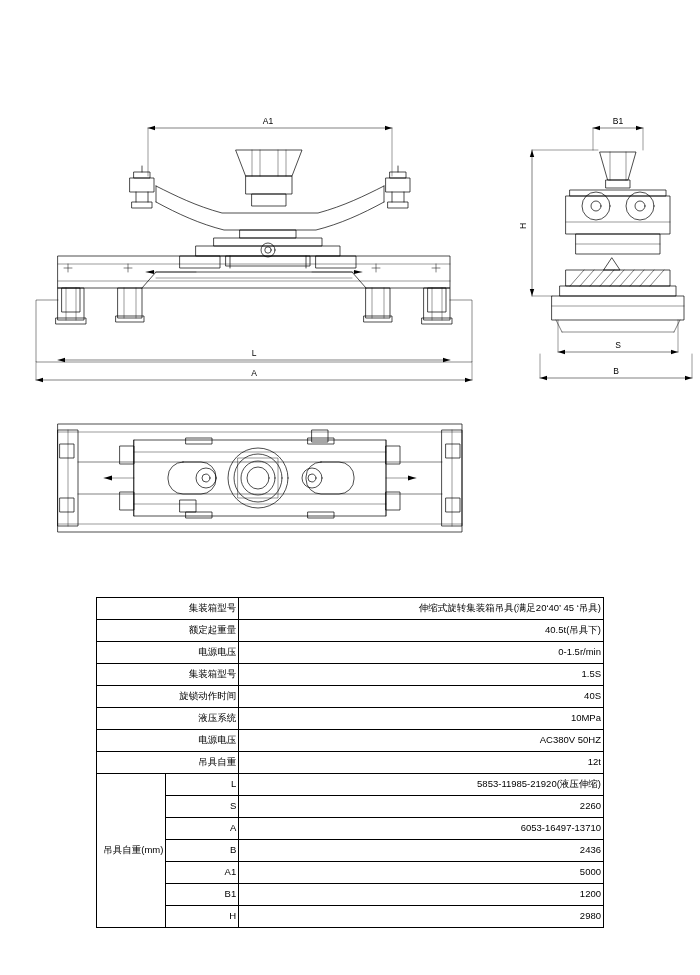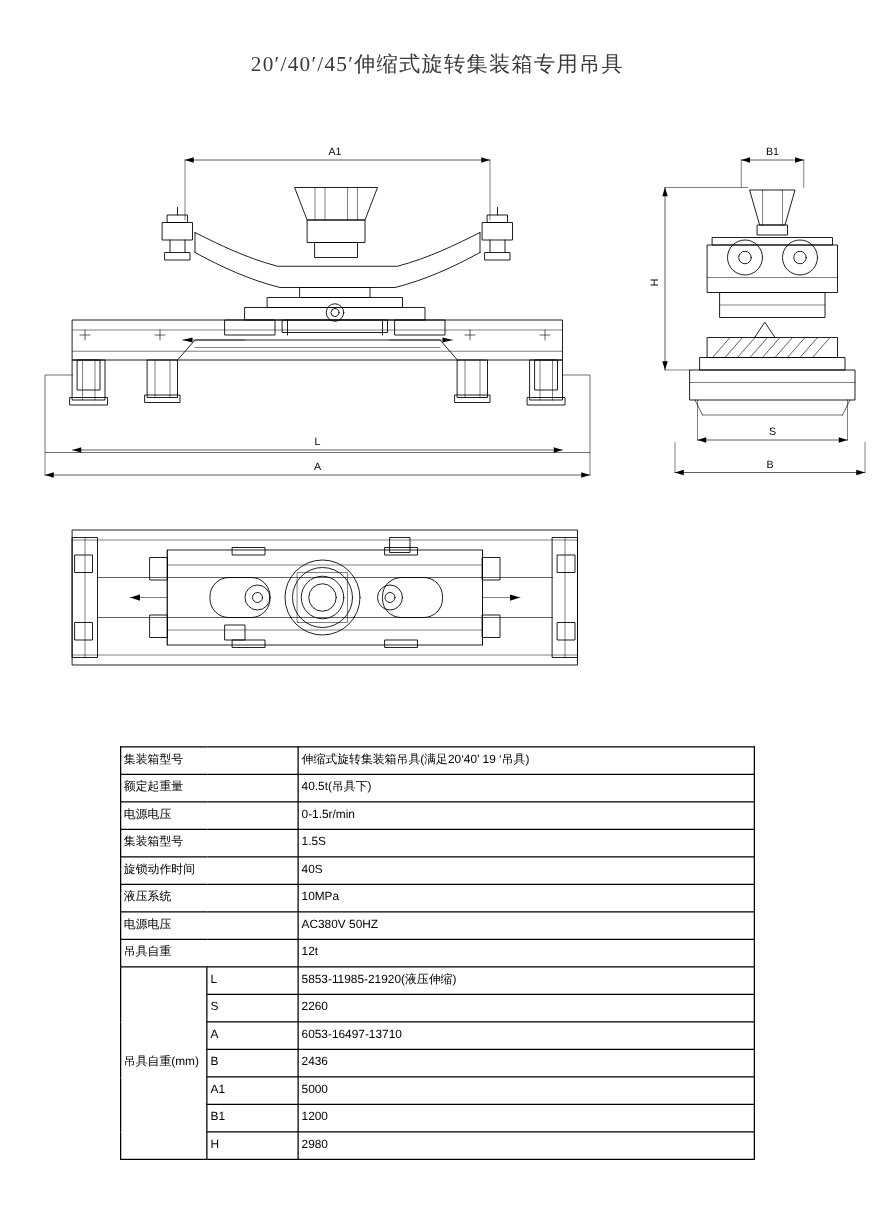--- a/index.html
+++ b/index.html
@@ -42,21 +42,21 @@
     left: 96px;
     top: 597px;
     width: 508px;
     border-collapse: collapse;
     font-size: 9.5px;
     font-family: "Liberation Sans", sans-serif;
   }
   .spec-table td {
     border: 1px solid #000;
     height: 21px;
-    text-align: left;
+    text-align: right;
     vertical-align: middle;
     padding: 0 2px;
     line-height: 1.1;
   }
   .spec-table td.label {
     width: 136px;
   }
   .spec-table td.value {
     width: 372px;
   }
@@ -68,21 +68,20 @@
   }
   .spec-table td.dimvalue {
     width: 372px;
   }
 </style>
 </head>
 <body>
 
 <div class="page">
 
-  <div class="title">20′/40′/45′伸缩式旋转集装箱专用吊具</div>
 
   <svg class="drawing" width="700" height="975" viewBox="0 0 700 975">
     <g fill="none" stroke="#000" stroke-width="0.7" stroke-linejoin="round" stroke-linecap="round">
 
       <g>
 
         <line x1="148" y1="128" x2="392" y2="128" stroke-width="0.5"></line>
         <path d="M148,128 l7,-2.2 v4.4 z" fill="#000" stroke="none"></path>
         <path d="M392,128 l-7,-2.2 v4.4 z" fill="#000" stroke="none"></path>
         <line x1="148" y1="128" x2="148" y2="176" stroke-width="0.4"></line>
@@ -312,21 +311,21 @@
       <text x="526" y="226" transform="rotate(-90 526 226)">H</text>
       <text x="618" y="348">S</text>
       <text x="616" y="374">B</text>
     </g>
   </svg>
 
   <table class="spec-table">
     <tbody>
       <tr>
         <td class="label" colspan="2">集装箱型号</td>
-        <td class="value">伸缩式旋转集装箱吊具(满足20‘40’ 19 ‘吊具)</td>
+        <td class="value">伸缩式旋转集装箱吊具(满足20‘40’ 45 ‘吊具)</td>
       </tr>
       <tr>
         <td class="label" colspan="2">额定起重量</td>
         <td class="value">40.5t(吊具下)</td>
       </tr>
       <tr>
         <td class="label" colspan="2">电源电压</td>
         <td class="value">0-1.5r/min</td>
       </tr>
       <tr>

